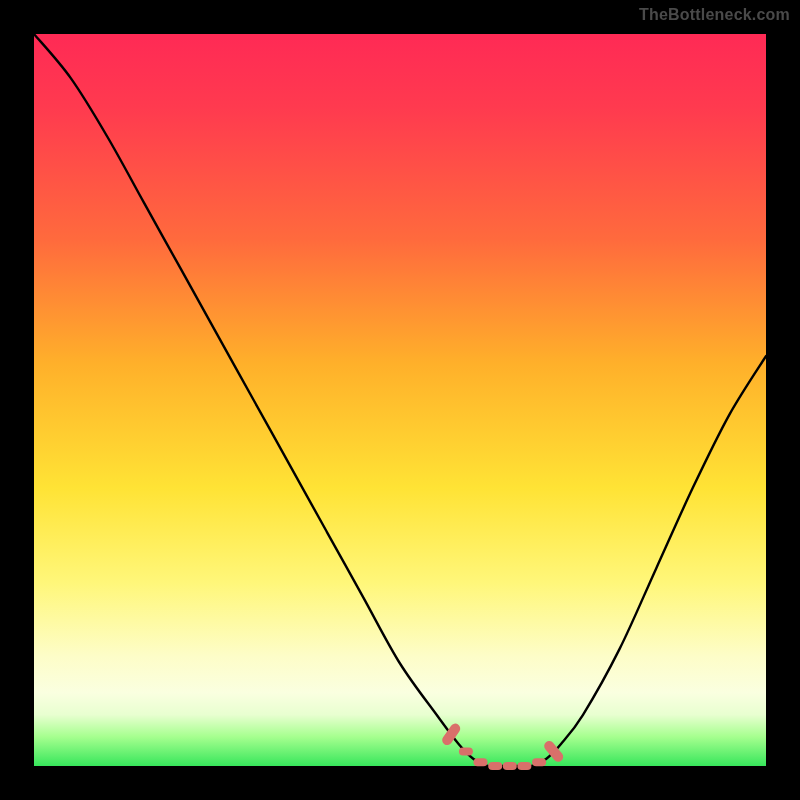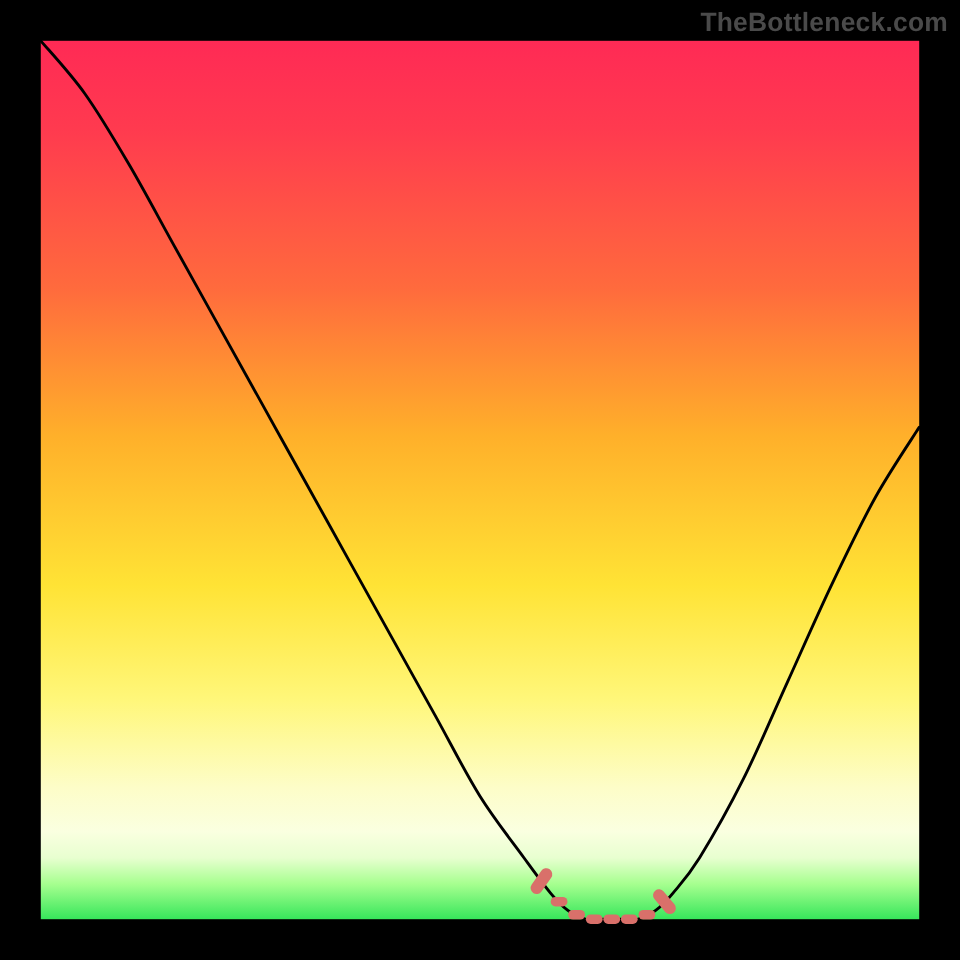--- a/index.html
+++ b/index.html
@@ -8,21 +8,21 @@
     position: relative;
     width: 800px;
     height: 800px;
     background: #000;
   }
   .watermark {
     position: absolute;
     top: 6px;
     right: 10px;
     font-family: Arial, Helvetica, sans-serif;
-    font-size: 22px;
+    font-size: 16px;
     font-weight: 600;
     color: #4a4a4a;
     letter-spacing: 0.2px;
     user-select: none;
   }
   .plot {
     position: absolute;
     left: 34px;
     top: 34px;
     width: 732px;

